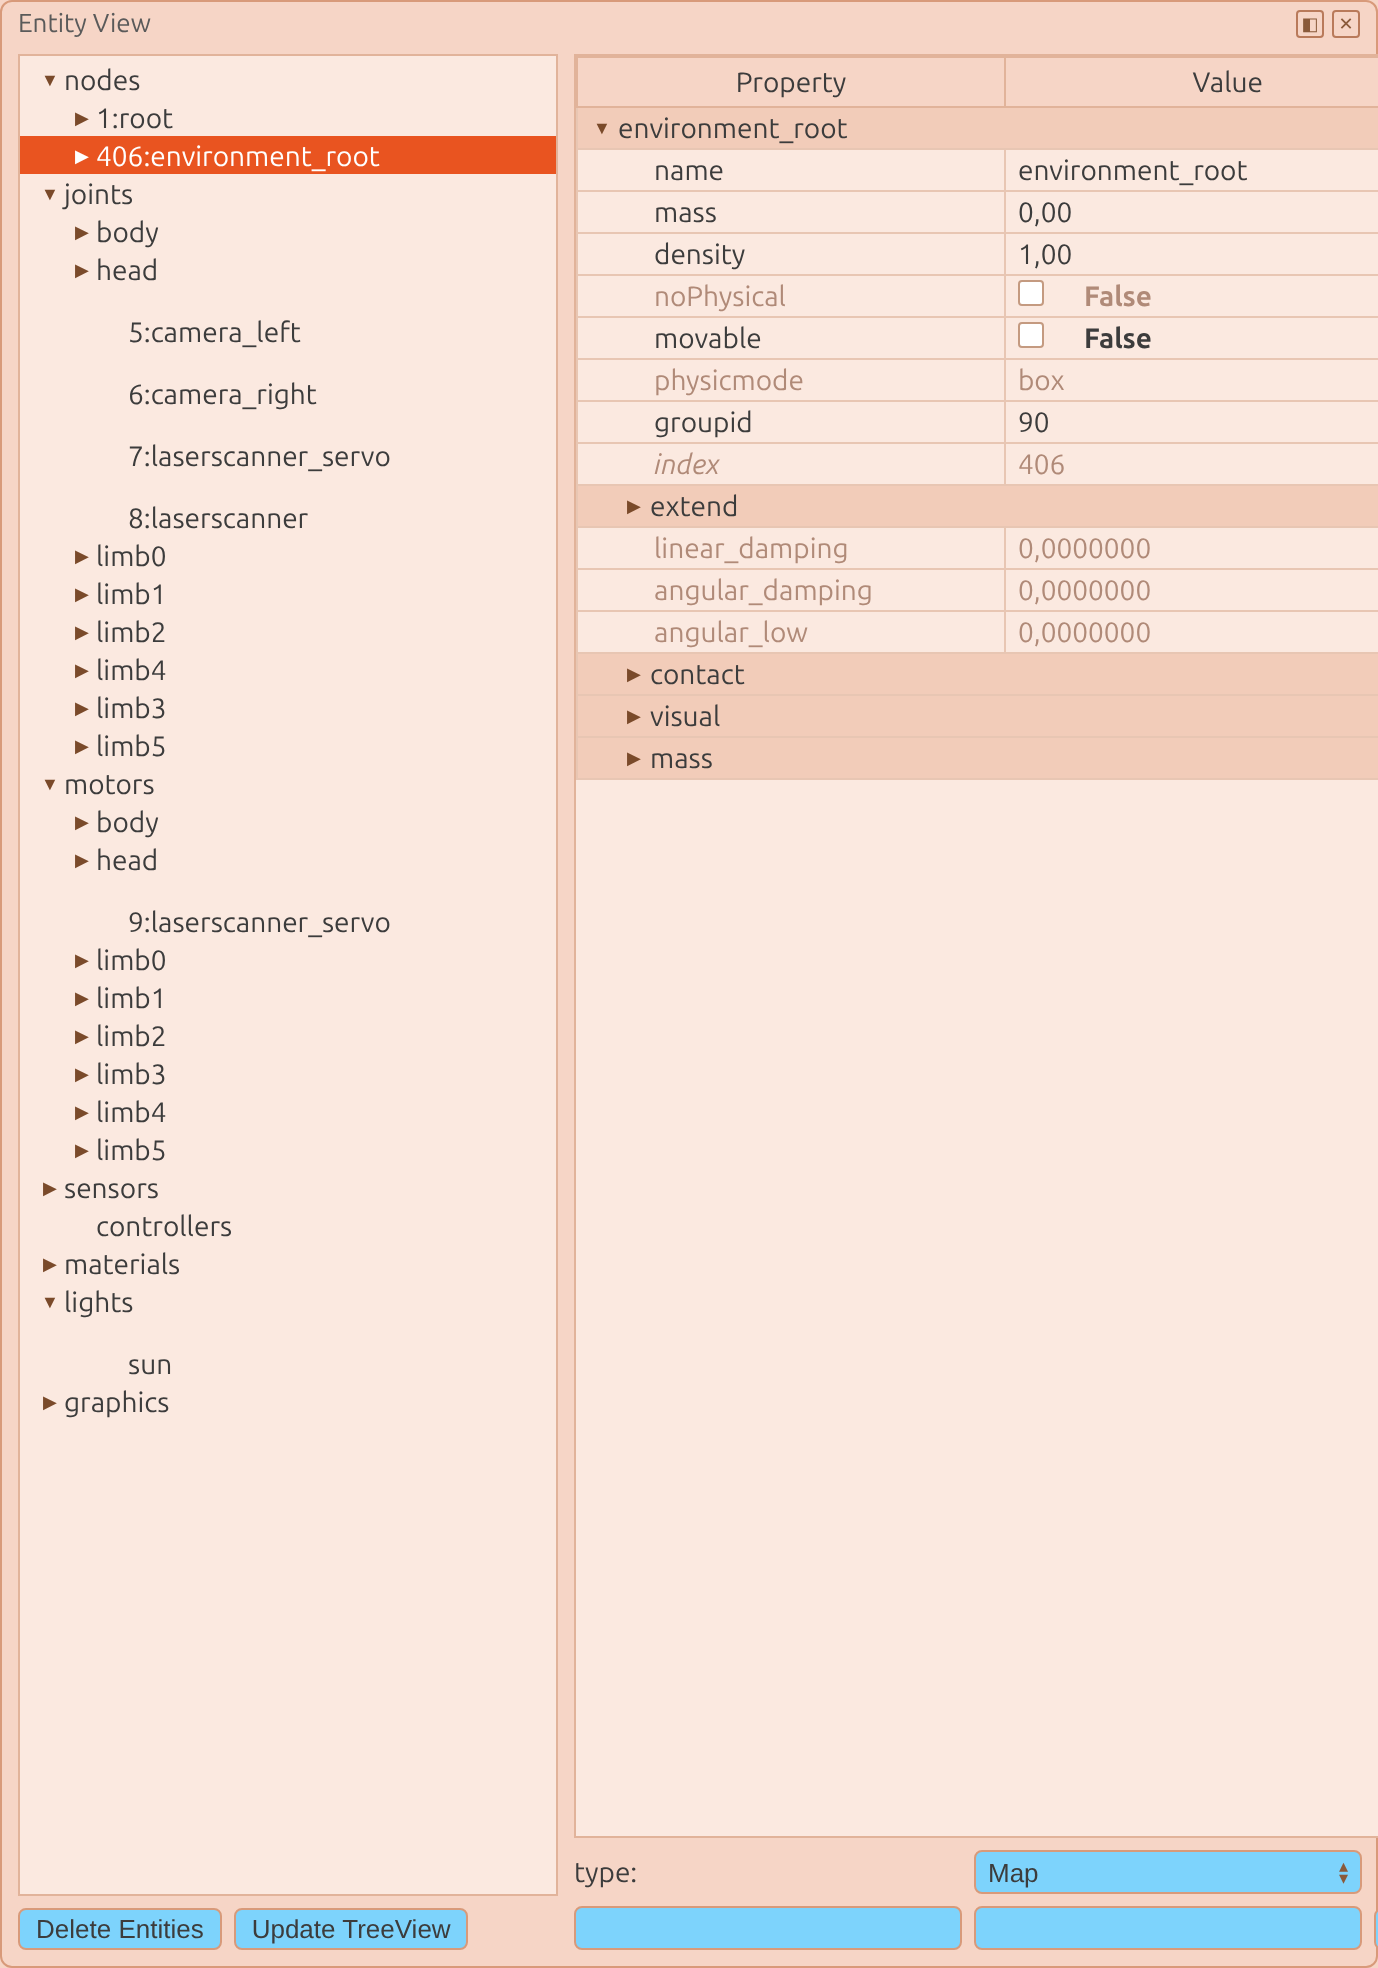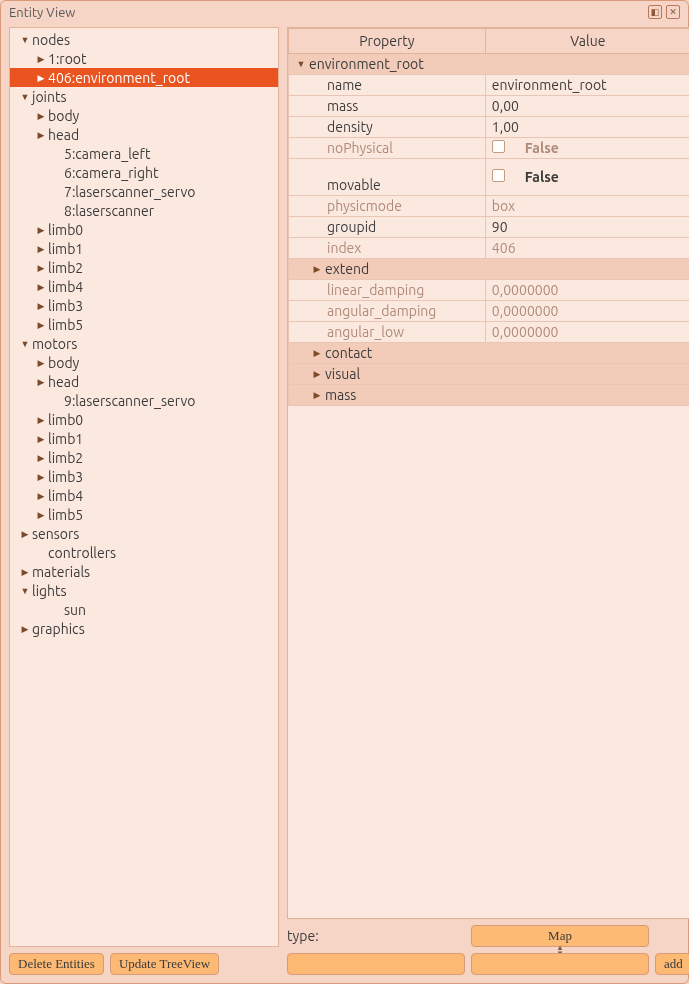--- a/index.html
+++ b/index.html
@@ -73,35 +73,34 @@
     width: 14px;
     font-size: 9px;
     color: #7a4a2a;
     display: inline-block;
     text-align: center;
   }
   .tree-row.selected .arrow { color: #fff; }
   .tree-row .arrow.none { visibility: hidden; }
   .indent0 { padding-left: 8px; }
   .indent1 { padding-left: 24px; }
-  .indent2 { padding-left: 40px; }
+  .indent2 { padding-left: 40px; margin-top: 12px; }
   .btnrow {
     display: flex;
     gap: 6px;
     margin-top: 6px;
   }
   .btn, .input, .select {
-    background: #fdba74;
+    background: #7dd3fc;
     border: 1px solid #d89a7a;
     border-radius: 4px;
     padding: 2px 8px;
     font-size: 13px;
-    font-family: Liberation Serif, serif;
+    font-family: Liberation Sans, sans-serif;
     color: #3c3c3c;
-    flex-direction: column;
   }
   .btn { cursor: pointer; }
   .input { height: 22px; }
   .select {
     height: 22px; display:flex; align-items:center; justify-content:space-between;
     padding: 2px 6px; cursor:pointer;
   }
   .proptable-wrap {
     flex: 1;
     border: 1px solid #e1b39a;
@@ -357,21 +356,21 @@
                     <span>noPhysical</span>
                   </div>
                 </td>
                 <td class="disabled"><span class="chk">
                     <span class="chkbox"></span>
                     <span>False</span>
                   </span></td>
               </tr>
               <tr>
                 <td>
-                  <div class="pname" style="padding-left: 32px; margin-top: 16px;">
+                  <div class="pname" style="padding-left: 32px;">
                     <span>movable</span>
                   </div>
                 </td>
                 <td class=""><span class="chk">
                     <span class="chkbox"></span>
                     <span>False</span>
                   </span></td>
               </tr>
               <tr>
                 <td>
@@ -384,21 +383,21 @@
               <tr>
                 <td>
                   <div class="pname" style="padding-left: 32px;">
                     <span>groupid</span>
                   </div>
                 </td>
                 <td class=""><span>90</span></td>
               </tr>
               <tr>
                 <td>
-                  <div class="pname disabled" style="padding-left: 32px;">
+                  <div class="pname disabled" style="padding-left: 32px; font-style: italic;">
                     <span>index</span>
                   </div>
                 </td>
                 <td class="disabled"><span>406</span></td>
               </tr>
               <tr class="groupheader">
                 <td colspan="2">
                   <div class="pname" style="padding-left: 16px;">
                     <span class="arrow">▶</span>
                     <span>extend</span>

